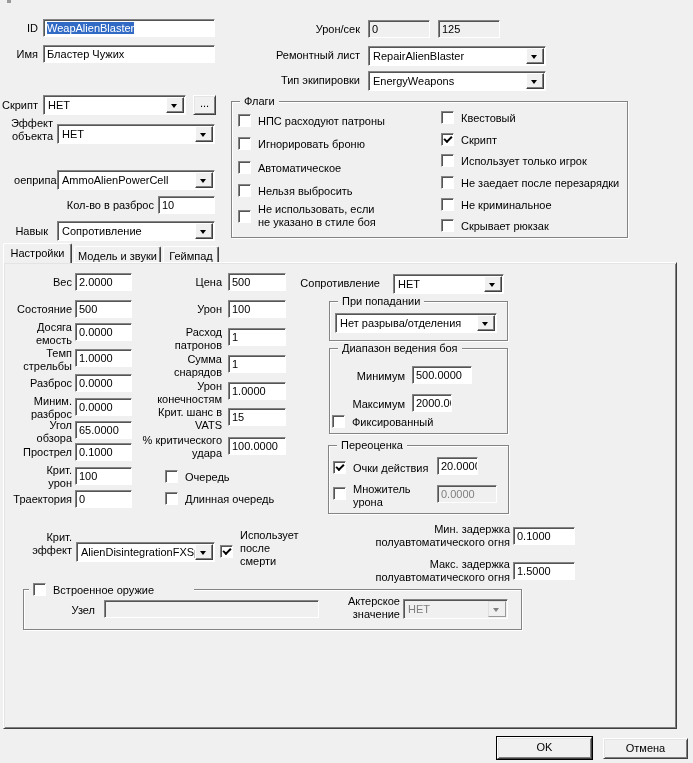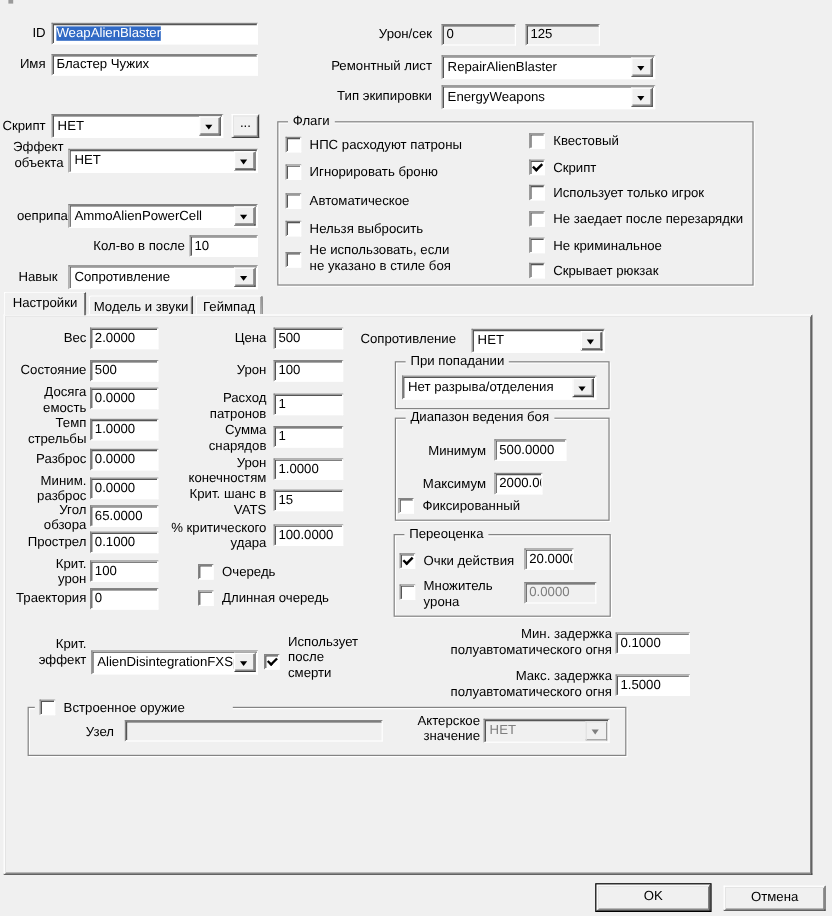--- a/index.html
+++ b/index.html
@@ -138,21 +138,21 @@
 </div>
 
 <div class="lbl r" style="left:0;top:174px;width:70px">оеприпасы</div>
 <div class="combo" style="left:57px;top:170px;width:158px">
   <span class="ctext">AmmoAlienPowerCell</span>
   <span class="cbtn">
       <i class="arr"></i>
     </span>
 </div>
 
-<div class="lbl r" style="left:58px;top:199px;width:96px">Кол-во в после</div>
+<div class="lbl r" style="left:58px;top:199px;width:96px">Кол-во в разброс</div>
 <div class="field" style="left:158px;top:196px;width:57px"><span>10</span></div>
 
 <div class="lbl r" style="left:0;top:225px;width:48px">Навык</div>
 <div class="combo" style="left:57px;top:221px;width:158px">
   <span class="ctext">Сопротивление</span>
   <span class="cbtn">
       <i class="arr"></i>
     </span>
 </div>
 

